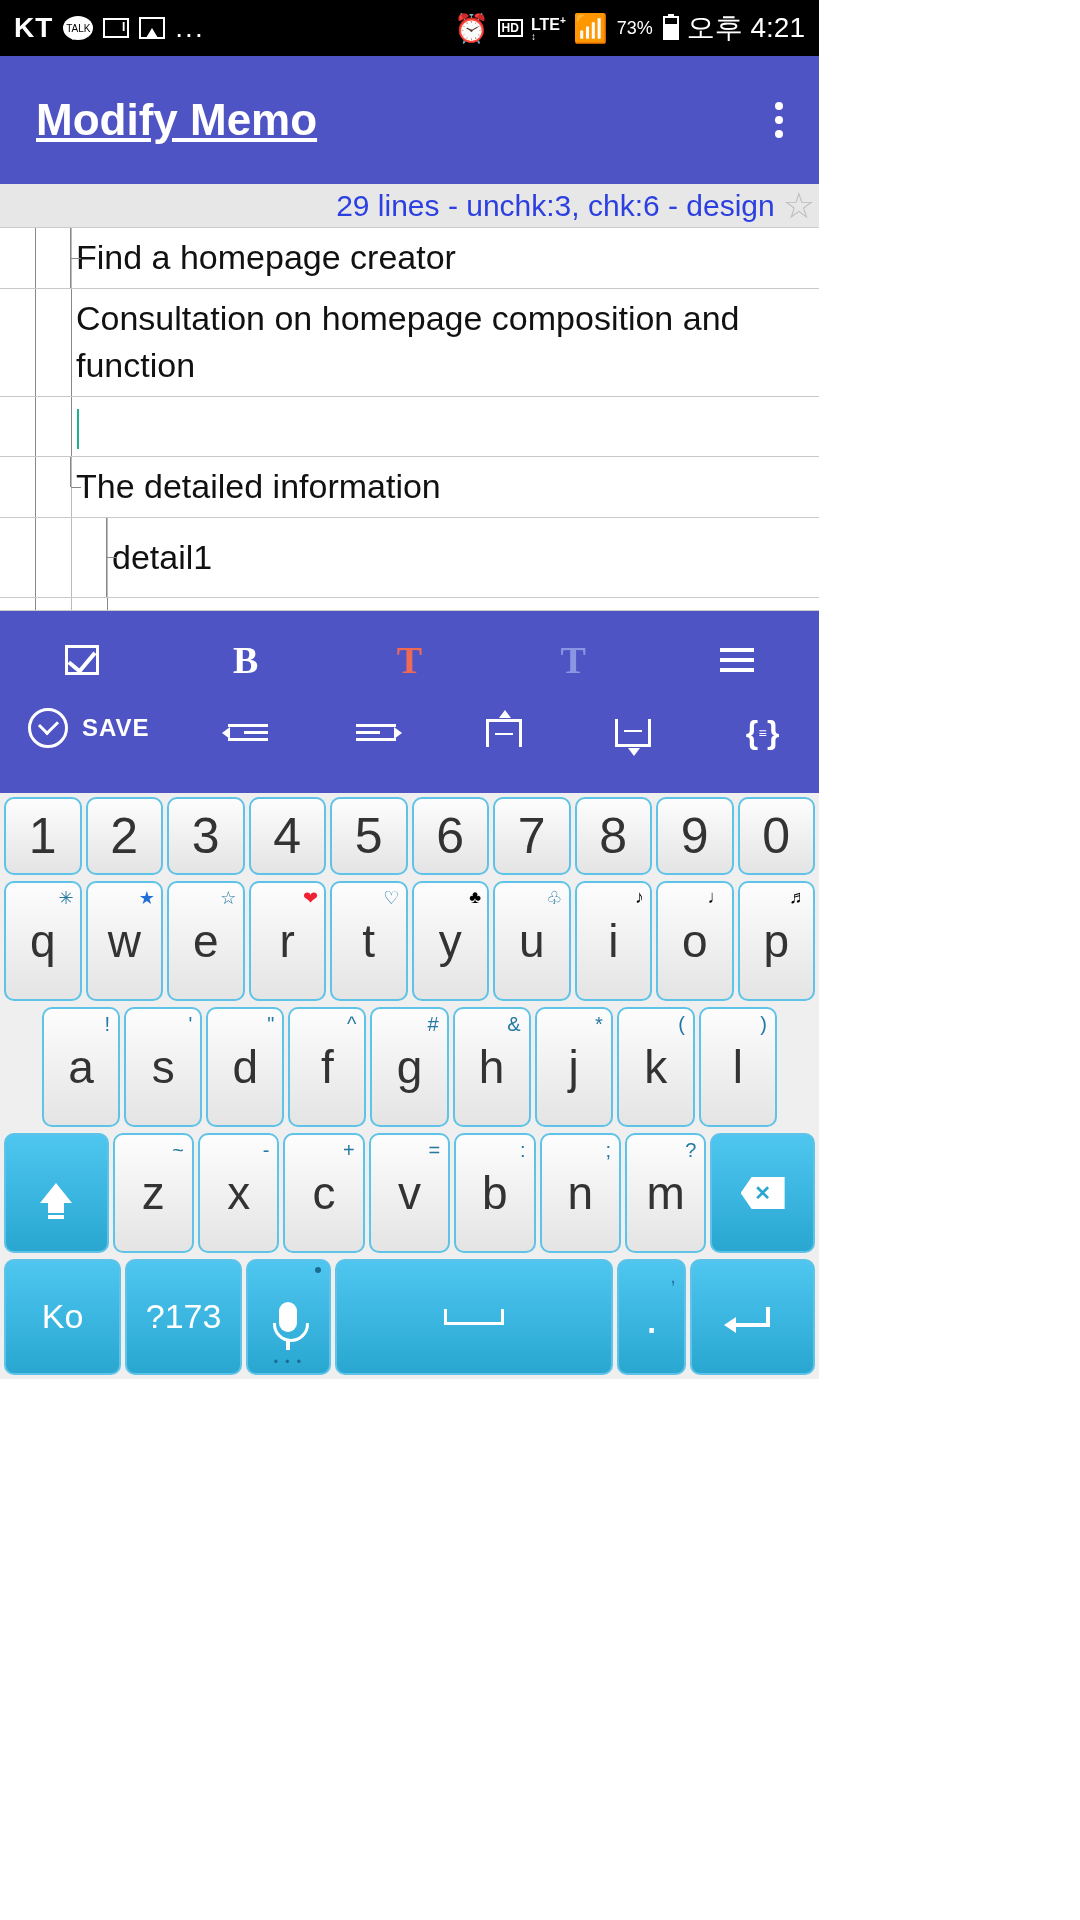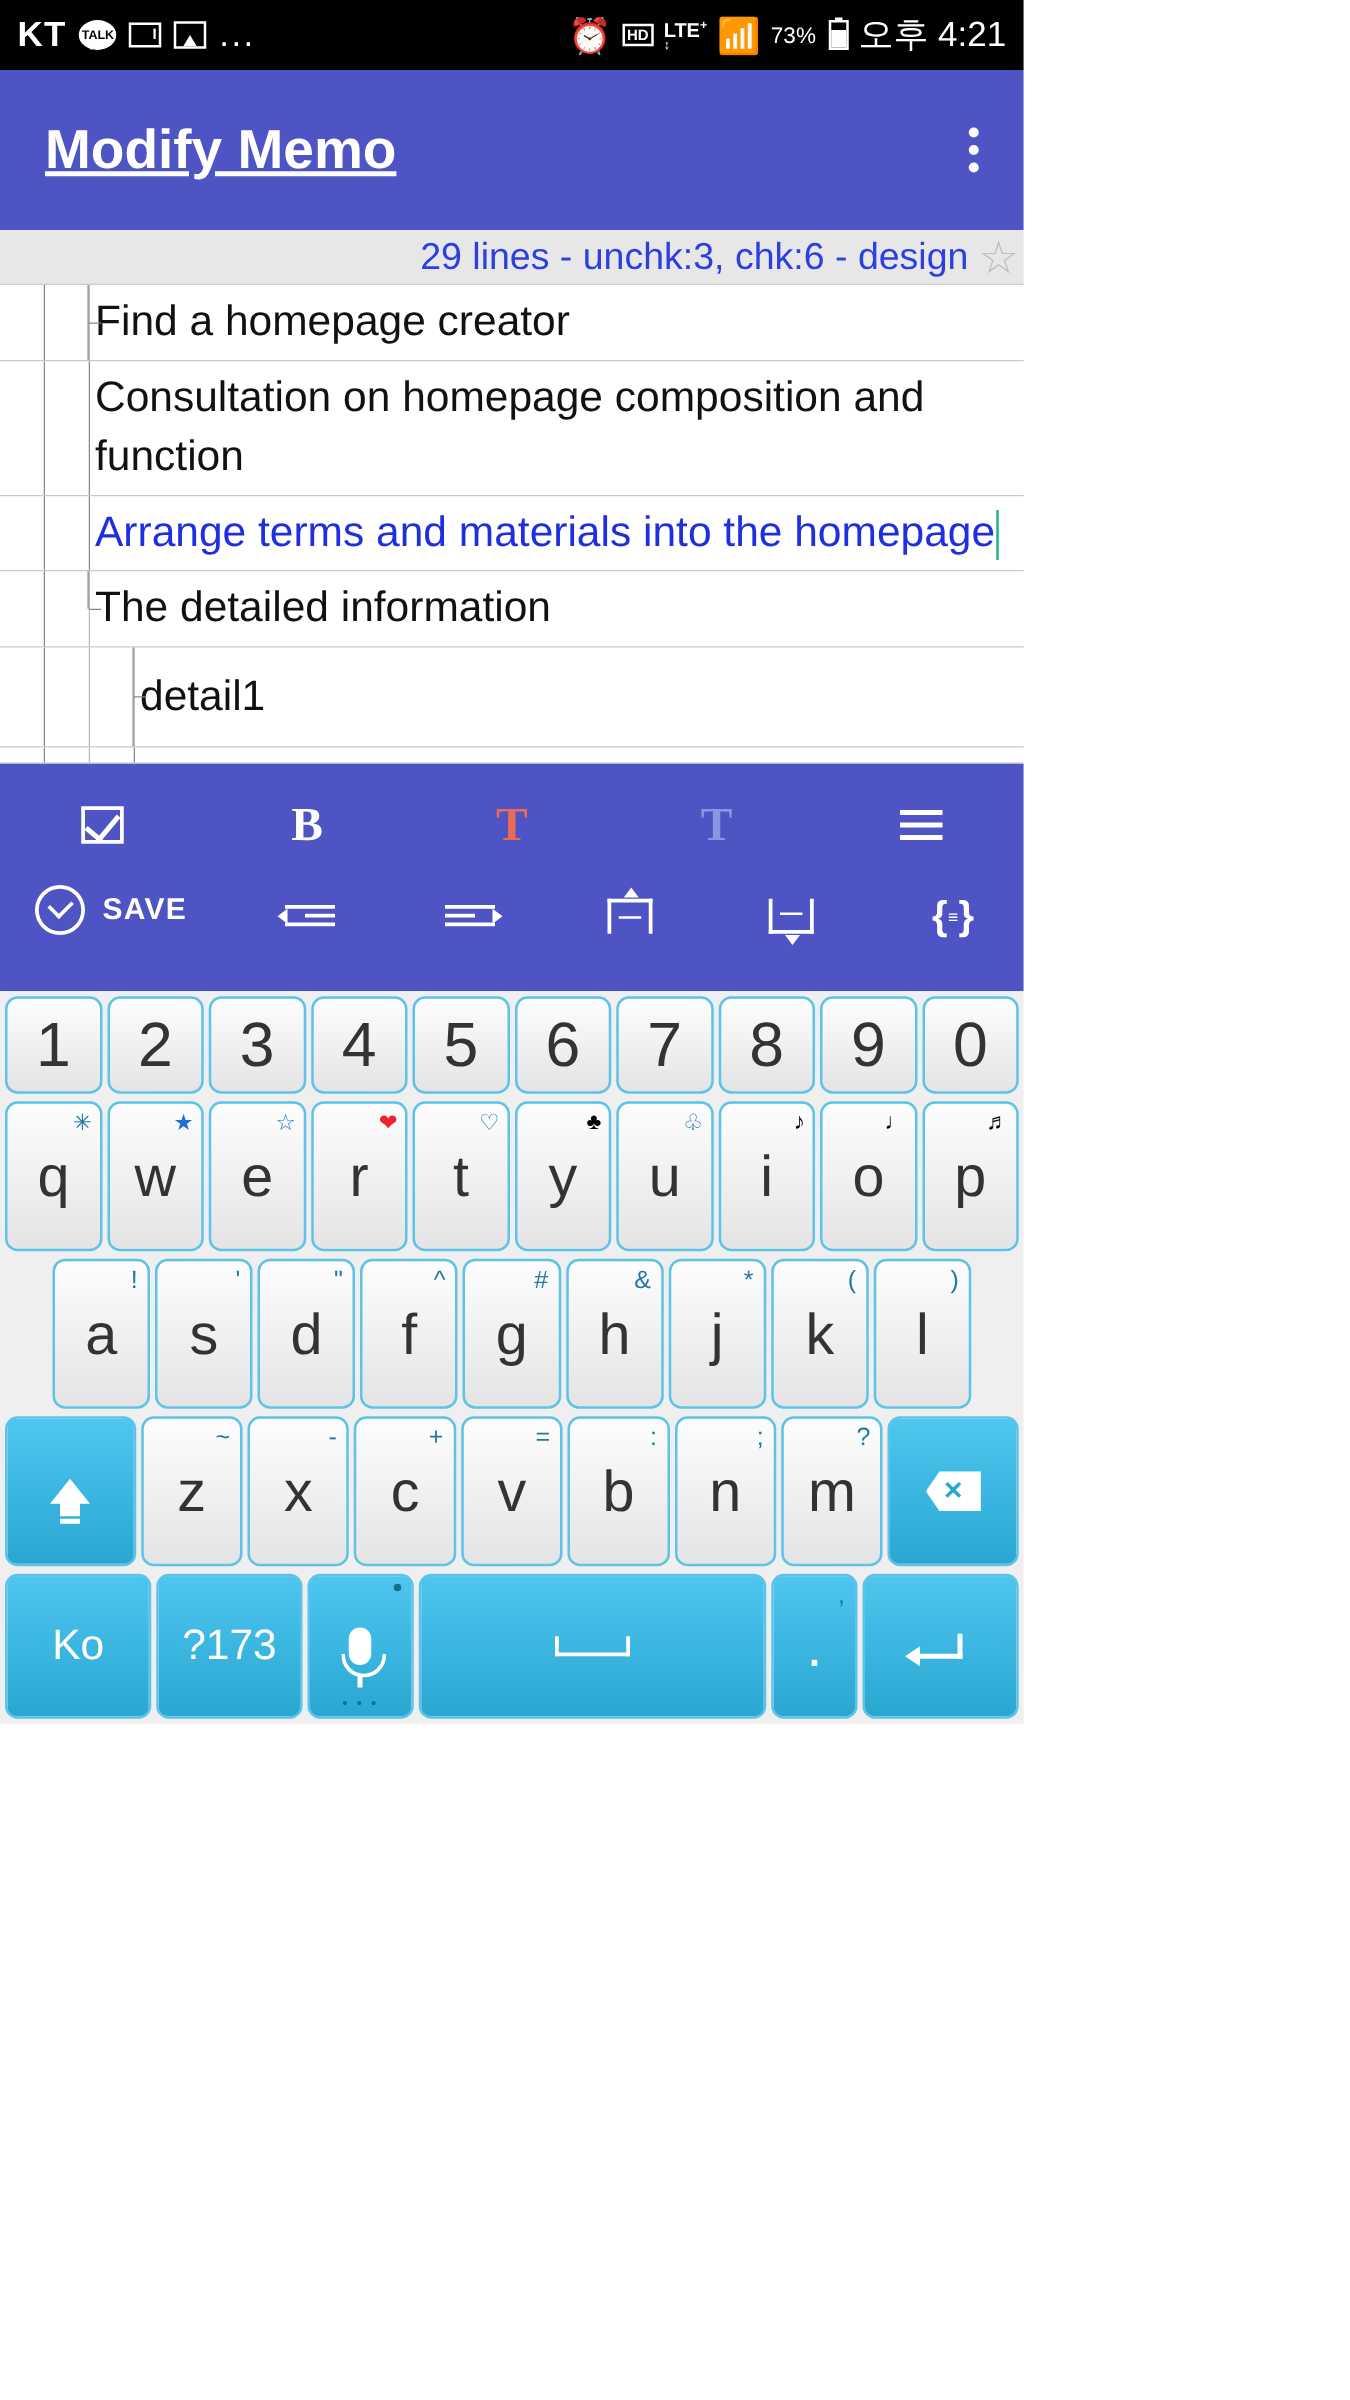--- a/index.html
+++ b/index.html
@@ -3,21 +3,21 @@
 <meta charset="utf-8">
 <style>
   * { box-sizing: border-box; margin: 0; padding: 0; font-family: sans-serif; }
   html, body { width: 819px; height: 1456px; overflow: hidden; background: #fff; }
 
   .status-bar { height: 56px; background: #000; color: #fff; display: flex; align-items: center; padding: 0 14px; font-size: 28px; }
   .status-left { flex: 1; display: flex; align-items: center; gap: 10px; }
   .status-right { display: flex; align-items: center; gap: 8px; font-weight: 500; }
   .status-right .battery { font-size: 18px; }
   .carrier { font-weight: 600; letter-spacing: 1px; }
-  .talk-bubble { background:#fff; color:#000; border-radius:50%; width:30px; height:24px; font-size:10px; font-weight:bold; display:flex; align-items:center; justify-content:center; position:relative;}
+  .talk-bubble { background:#fff; color:#000; border-radius:50%; width:30px; height:24px; font-size:10px; font-weight:normal; display:flex; align-items:center; justify-content:center; position:relative;}
   .talk-bubble::after{content:'';position:absolute;bottom:-4px;left:6px;border:4px solid transparent;border-top-color:#fff;}
   .square-i { border:2px solid #fff; width:26px; height:20px; font-size:12px; display:flex;align-items:flex-start;justify-content:flex-end;padding-right:2px;font-weight:bold;}
   .pic-icon { border:2px solid #fff; width:26px; height:22px; display:flex; align-items:flex-end; justify-content:center; overflow:hidden;}
   .pic-icon::before{content:'';width:0;height:0;border-left:6px solid transparent;border-right:6px solid transparent;border-bottom:10px solid #fff;margin-bottom:-1px;}
   .dots3{letter-spacing:2px;}
   .clock-ico::before{content:'⏰';}
   .hd-box{border:2px solid #fff;font-size:12px;font-weight:bold;padding:0 2px;}
   .lte{font-size:16px;font-weight:bold;line-height:1;}
   .lte sup{font-size:10px;}
   .lte .arrows{font-size:10px;display:block;line-height:0.6;}
@@ -151,21 +151,21 @@
     <div class="memo-text">Find a homepage creator</div>
   </div>
   <div class="memo-row">
     <div class="gutter-cell tree-line"></div>
     <div class="gutter-cell tree-line"></div>
     <div class="memo-text">Consultation on homepage composition and function</div>
   </div>
   <div class="memo-row">
     <div class="gutter-cell tree-line"></div>
     <div class="gutter-cell tree-line"></div>
-    <div class="memo-text highlight"><span>Arrange terms and materials into the homepage</span><span class="cursor"></span></div>
+    <div class="memo-text highlight"><span class="cursor"></span></div>
   </div>
   <div class="memo-row">
     <div class="gutter-cell tree-line"></div>
     <div class="gutter-cell branch branch-end"></div>
     <div class="memo-text">The detailed information</div>
   </div>
   <div class="memo-row" style="min-height:80px;">
     <div class="gutter-cell tree-line"></div>
     <div class="gutter-cell"></div>
     <div class="gutter-cell branch branch-mid"></div>

